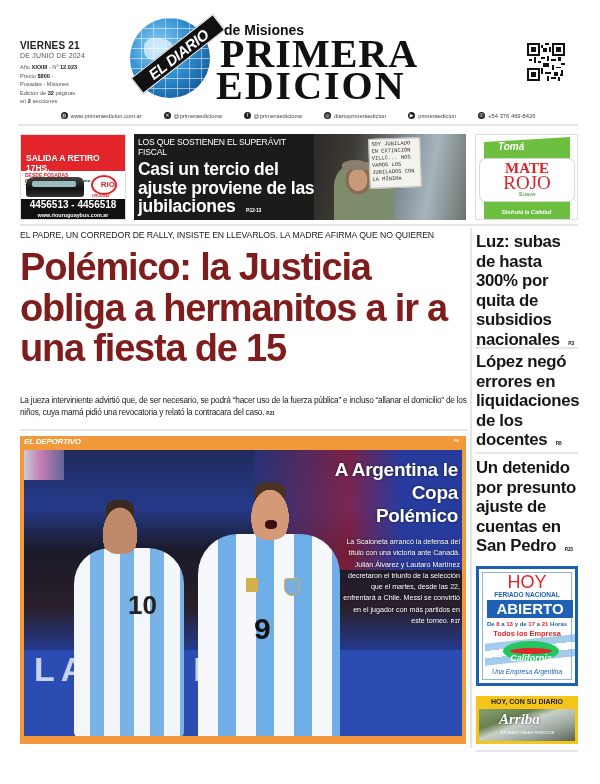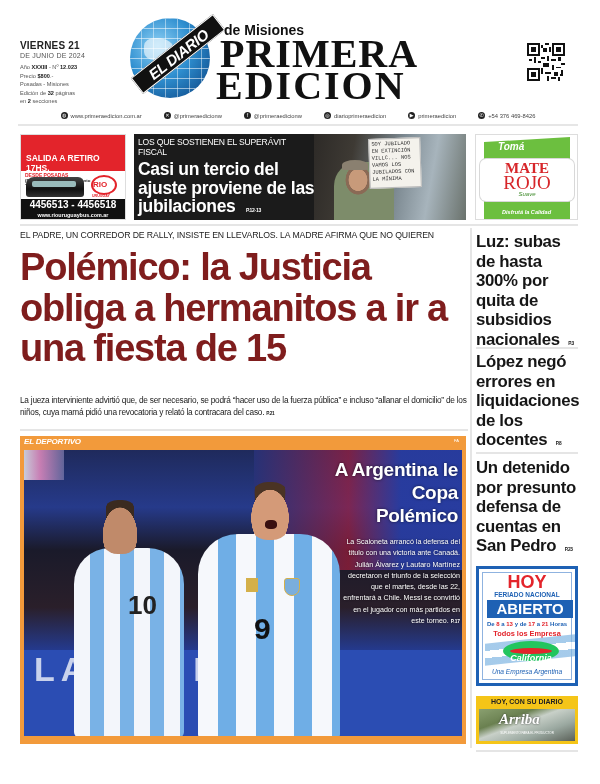--- a/index.html
+++ b/index.html
@@ -34,21 +34,21 @@
     .social-item { display: flex; align-items: center; gap: 3px; font-size: 5.8px; color: #444; }
     .social-item .ico { width: 7px; height: 7px; border-radius: 50%; background: #222; display: inline-block; color: #fff; font-size: 5px; line-height: 7px; text-align: center; }
 
     
     .ad-rio { position: absolute; left: 20px; top: 134px; width: 106px; height: 86px; background: #fff; border: 1px solid #ddd; overflow: hidden; }
     .rio-top { background: #e3242b; color: #fff; font-weight: bold; font-size: 8.5px; padding: 18px 5px; height: 13px; line-height: 10px; }
     .rio-sub { font-size: 5px; font-weight: bold; color: #e3242b; padding: 1px 4px 0; }
     .rio-sub2 { font-size: 4.4px; font-weight: bold; color: #222; padding: 0 4px; line-height: 5.4px; width: 80px; }
     .rio-bus { position: absolute; left: 5px; top: 42px; width: 58px; height: 20px; background: linear-gradient(180deg, #444 0%, #111 60%, #333 100%); border-radius: 8px 6px 3px 3px; }
     .rio-bus::after { content: ""; position: absolute; left: 6px; top: 4px; width: 44px; height: 6px; background: #9bb; border-radius: 2px; }
-    .rio-logo { position: absolute; left: 70px; top: 40px; width: 26px; height: 20px; border: 2px solid #e3242b; border-radius: 50%; font-weight: bold; font-size: 8px; color: #e3242b; text-align: left; line-height: 15px; }
+    .rio-logo { position: absolute; left: 70px; top: 40px; width: 26px; height: 20px; border: 2px solid #e3242b; border-radius: 50%; font-weight: bold; font-size: 8px; color: #e3242b; text-align: right; line-height: 15px; }
     .rio-logo-sub { position: absolute; left: 71px; top: 59px; font-size: 3.6px; color: #e3242b; font-weight: bold; }
     .rio-phone { position: absolute; left: 0; bottom: 8px; width: 100%; background: #111; color: #fff; font-weight: bold; font-size: 10px; text-align: center; height: 12px; line-height: 12px; }
     .rio-web { position: absolute; left: 0; bottom: 0; width: 100%; background: #111; color: #fff; font-size: 5.4px; text-align: center; height: 8px; line-height: 8px; font-weight: bold; }
 
     .promo-fiscal { position: absolute; left: 134px; top: 134px; width: 332px; height: 86px; background: #1b1b1b; overflow: hidden; }
     .promo-text { position: absolute; left: 0; top: 0; width: 185px; height: 86px; padding: 3px 4px; }
     .promo-kicker { color: #fff; font-size: 8.6px; letter-spacing: -0.2px; }
     .promo-head { color: #fff; font-weight: bold; font-size: 17.5px; line-height: 18.5px; margin-top: 3px; letter-spacing: -0.3px; }
     .promo-page { font-size: 5px; font-weight: bold; margin-left: 6px; }
     .promo-photo { position: absolute; left: 180px; top: 0; width: 152px; height: 86px;
@@ -102,21 +102,21 @@
     .dep-text .pg { font-size: 4.8px; font-weight: bold; }
     .dep-corner { position: absolute; left: 434px; top: 2px; color: #fff; font-size: 4px; }
 
     
     .side { position: absolute; left: 476px; width: 104px; }
     .side-head { font-weight: bold; font-size: 16.8px; line-height: 19.5px; color: #161616; letter-spacing: -0.3px; }
     .side-head .pg { font-size: 4.8px; margin-left: 4px; }
 
     .ad-hoy { position: absolute; left: 476px; top: 566px; width: 102px; height: 120px; background: #fff; border: 3px solid #1e61b4; }
     .hoy-inner { position: absolute; inset: 3px; background: #fff; border: 1px solid #8fb3e0; }
-    .hoy-big { position: absolute; left: 0; top: 0; width: 100%; text-align: center; color: #e3242b; font-weight: bold; font-size: 18px; line-height: 18px; }
+    .hoy-big { position: absolute; left: 0; top: 0; width: 100%; text-align: center; color: #e3242b; font-weight: normal; font-size: 18px; line-height: 18px; }
     .hoy-feriado { position: absolute; left: 0; top: 18px; width: 100%; text-align: center; color: #1e61b4; font-weight: bold; font-size: 6.5px; }
     .hoy-abierto { position: absolute; left: 4px; top: 27px; width: 86px; height: 18px; background: #1e61b4; color: #fff; font-weight: bold; font-size: 15px; text-align: center; line-height: 18px; }
     .hoy-hours { position: absolute; left: 0; top: 48px; width: 100%; text-align: center; color: #1e61b4; font-weight: bold; font-size: 6px; }
     .hoy-hours .r { color: #e3242b; }
     .hoy-locales { position: absolute; left: 0; top: 56px; width: 100%; text-align: center; color: #e3242b; font-weight: bold; font-size: 7.4px; }
     .hoy-flag { position: absolute; left: 2px; top: 66px; width: 90px; height: 22px; background: linear-gradient(180deg, #7fb5e2 0 33%, #fff 33% 66%, #7fb5e2 66%); transform: skewY(-6deg); opacity: 0.7; }
     .hoy-cal { position: absolute; left: 20px; top: 68px; width: 56px; height: 20px; background: #e3242b; border-radius: 50%; color: #fff; font-style: italic; font-weight: bold; font-size: 9px; text-align: center; line-height: 20px; border: 7px solid #22c55e; }
     .hoy-empresa { position: absolute; left: 0; top: 95px; width: 100%; text-align: center; color: #1e61b4; font-style: italic; font-size: 6.6px; }
 
     .ad-arriba { position: absolute; left: 476px; top: 696px; width: 102px; height: 48px; background: #f5c518; }
@@ -329,21 +329,21 @@
 <div class="divider" style="left:476px; top:347px; width:102px;"></div>
 <article class="side" style="top:352px;">
   <div class="side-head">
     <span>López negó errores en liquidaciones de los docentes</span>
     <span class="pg">P.8</span>
   </div>
 </article>
 <div class="divider" style="left:476px; top:452px; width:102px;"></div>
 <article class="side" style="top:458px;">
   <div class="side-head">
-    <span>Un detenido por presunto defensa de cuentas en San Pedro</span>
+    <span>Un detenido por presunto ajuste de cuentas en San Pedro</span>
     <span class="pg">P.23</span>
   </div>
 </article>
 
 <aside class="ad-hoy">
   <div class="hoy-inner">
     <div class="hoy-big">HOY</div>
     <div class="hoy-feriado">FERIADO NACIONAL</div>
     <div class="hoy-abierto">ABIERTO</div>
     <div class="hoy-hours">

